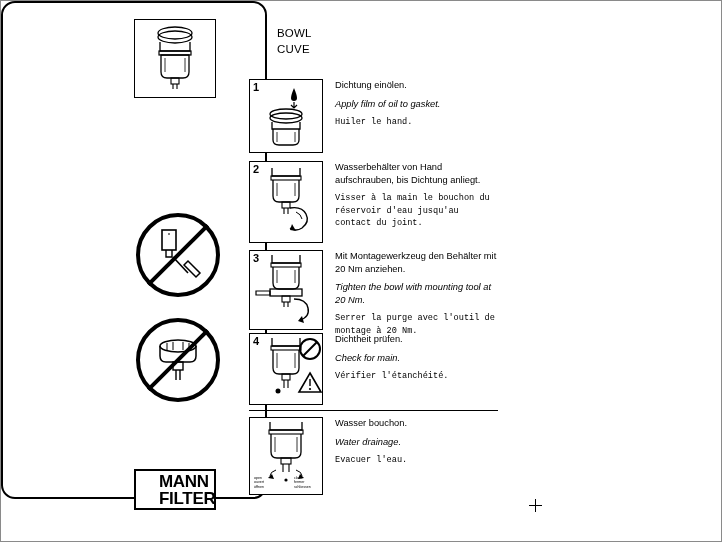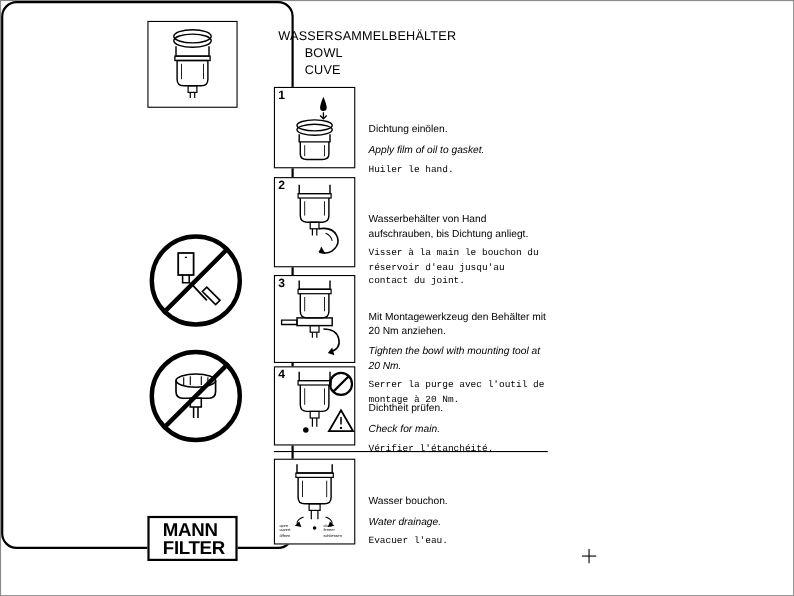--- a/index.html
+++ b/index.html
@@ -80,21 +80,21 @@
     line-height: 12px;
   }
   .step-text {
     position: absolute;
     left: 86px; top: 0;
     width: 163px;
     font-size: 9.3px;
     line-height: 12.6px;
     color: #000;
   }
-  .step-text .de { font-style: normal; margin-top: 32px; }
+  .step-text .de { font-style: normal; }
   .step-text .en { font-style: italic; }
   .step-text .fr { font-family: "Liberation Mono", monospace; font-size: 8.6px; }
   .step-text p { margin: 0 0 6px 0; }
   .step-text p:last-child { margin-bottom: 0; }
 
   
   #divider {
     position: absolute;
     left: 248px; top: 409px; width: 249px;
     border-top: 1px solid #000;
@@ -124,21 +124,21 @@
   #logo {
     position: absolute;
     left: 133px; top: 468px;
     width: 82px; height: 41px;
     border: 2px solid #000;
     box-sizing: border-box;
     background: #fff;
     display: flex;
     flex-direction: column;
     justify-content: center;
-    padding-left: 12px;
+    padding-left: 23px;
   }
   #logo .l1, #logo .l2 {
     font-family: "Liberation Sans", sans-serif;
     font-weight: bold;
     font-size: 17px;
     line-height: 17px;
     letter-spacing: -0.3px;
     color: #000;
   }
 
@@ -195,21 +195,20 @@
   </div>
 
   <div id="logo">
     <span class="l1">MANN</span>
     <span class="l2">FILTER</span>
   </div>
 
   <div id="panel"></div>
 
   <div id="panel-title">
-    <span class="t1">WASSERSAMMELBEHÄLTER</span>
     <span class="t2">BOWL</span>
     <span class="t3">CUVE</span>
   </div>
 
   <div class="step" style="top:78px; height:74px;">
     <div class="step-img">
       <div class="step-num">1</div>
       <svg width="72" height="72" viewBox="0 0 72 72">
         <path d="M44 8 Q47 15 47 18 a3 3 0 1 1 -6 0 Q41 15 44 8 Z" fill="#000"></path>
         <path d="M44 22 L44 27 M41 25 L44 28 L47 25" stroke="#000" stroke-width="1.2" fill="none"></path>

